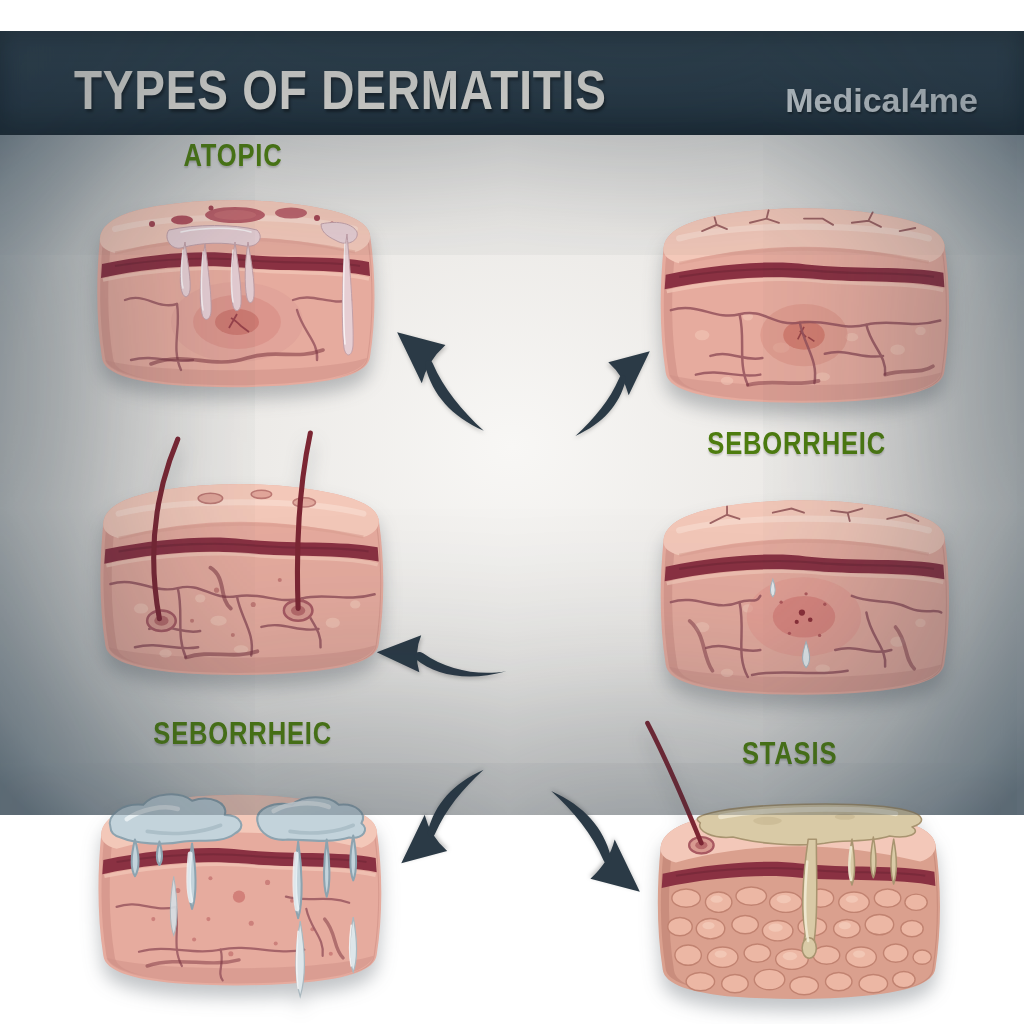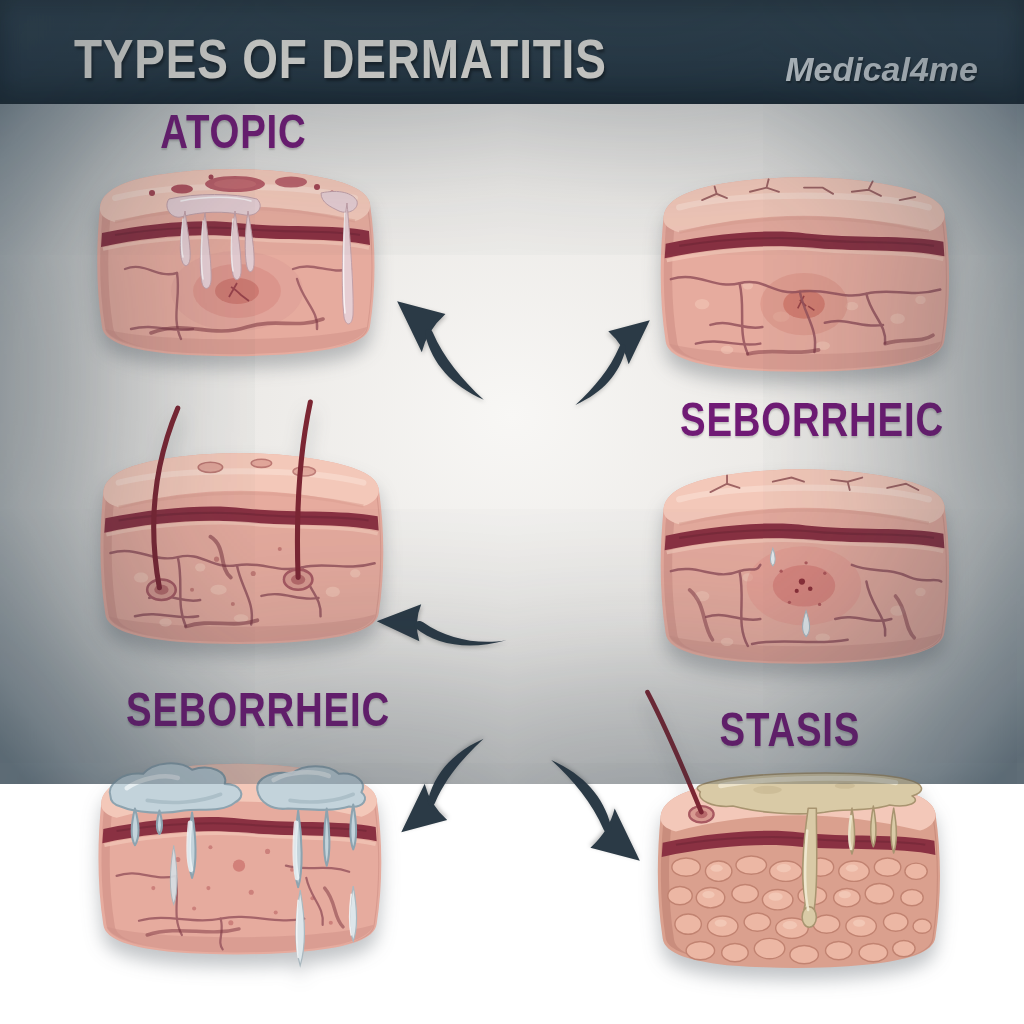--- a/index.html
+++ b/index.html
@@ -1,32 +1,32 @@
 <!DOCTYPE html>
 <html><head>
 <meta charset="utf-8">
 <style>
   html,body{margin:0;padding:0;}
   body{width:1024px;height:1024px;overflow:hidden;font-family:"Liberation Sans",sans-serif;}
-  .canvas{position:relative;width:1024px;height:784px;background:#d9d8d6;}
+  .canvas{position:relative;width:1024px;height:784px;background:#d9d8d6;margin-top:31px;}
   .bg{position:absolute;inset:0;
       background:radial-gradient(ellipse 640px 560px at 50% 53%, #f8f7f5 0%, #eceae7 42%, #dbdad8 62%, #c3c6c6 78%, #9aa4aa 92%, #76848d 100%);}
   .vignette{position:absolute;inset:0;box-shadow:inset 0 0 230px 70px rgba(38,52,64,.48);pointer-events:none;}
   .header{position:absolute;left:0;top:0;width:1024px;height:102px;
       background:linear-gradient(180deg,#30434f 0%,#283a47 55%,#233440 100%);
       border-bottom:2px solid rgba(12,22,30,.6);
       box-shadow:inset 0 -14px 24px rgba(10,20,28,.35), inset 0 10px 20px rgba(10,20,28,.25);}
   .title{position:absolute;left:74px;top:26px;font-size:56px;font-weight:800;letter-spacing:1px;
       color:#ece9e2;text-shadow:2px 3px 3px rgba(0,0,0,.45);white-space:nowrap;}
-  .brand{position:absolute;right:46px;top:50px;font-size:34px;font-weight:700;font-style:italic;
+  .brand{position:absolute;right:46px;top:50px;font-size:34px;font-weight:700;
       color:#ccd3d7;text-shadow:1px 2px 2px rgba(0,0,0,.4);white-space:nowrap;}
   .cond{display:inline-block;transform:scaleX(.8);transform-origin:center;}
   .cond-left{display:inline-block;transform:scaleX(.82);transform-origin:left center;}
-  .lbl{position:absolute;width:300px;text-align:center;font-size:48px;font-weight:800;
-      color:#701a75;letter-spacing:1px;text-shadow:0 2px 2px rgba(0,0,0,.18);white-space:nowrap;line-height:1;}
+  .lbl{position:absolute;width:300px;text-align:center;font-size:32px;font-weight:800;
+      color:#4d7c0f;letter-spacing:1px;text-shadow:0 2px 2px rgba(0,0,0,.18);white-space:nowrap;line-height:1;}
   .skin{position:absolute;filter:drop-shadow(0 12px 9px rgba(50,60,70,.30));}
   .arrow{position:absolute;filter:drop-shadow(1px 2px 2px rgba(0,0,0,.25));}
   .flipx{transform:scaleX(-1);}
   .flipy{transform:scaleY(-1);}
   .flipxy{transform:scale(-1,-1);}
 </style>
 </head>
 <body>
 
 <div class="canvas">

